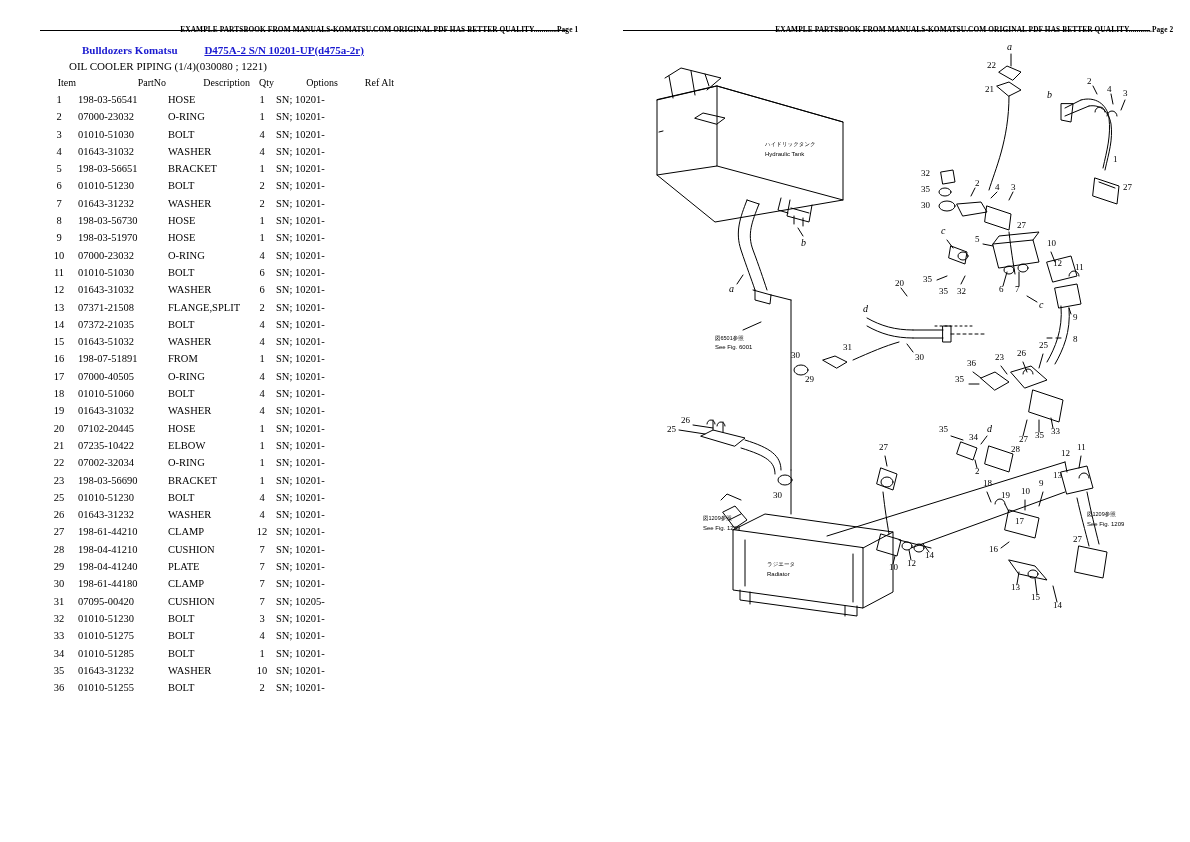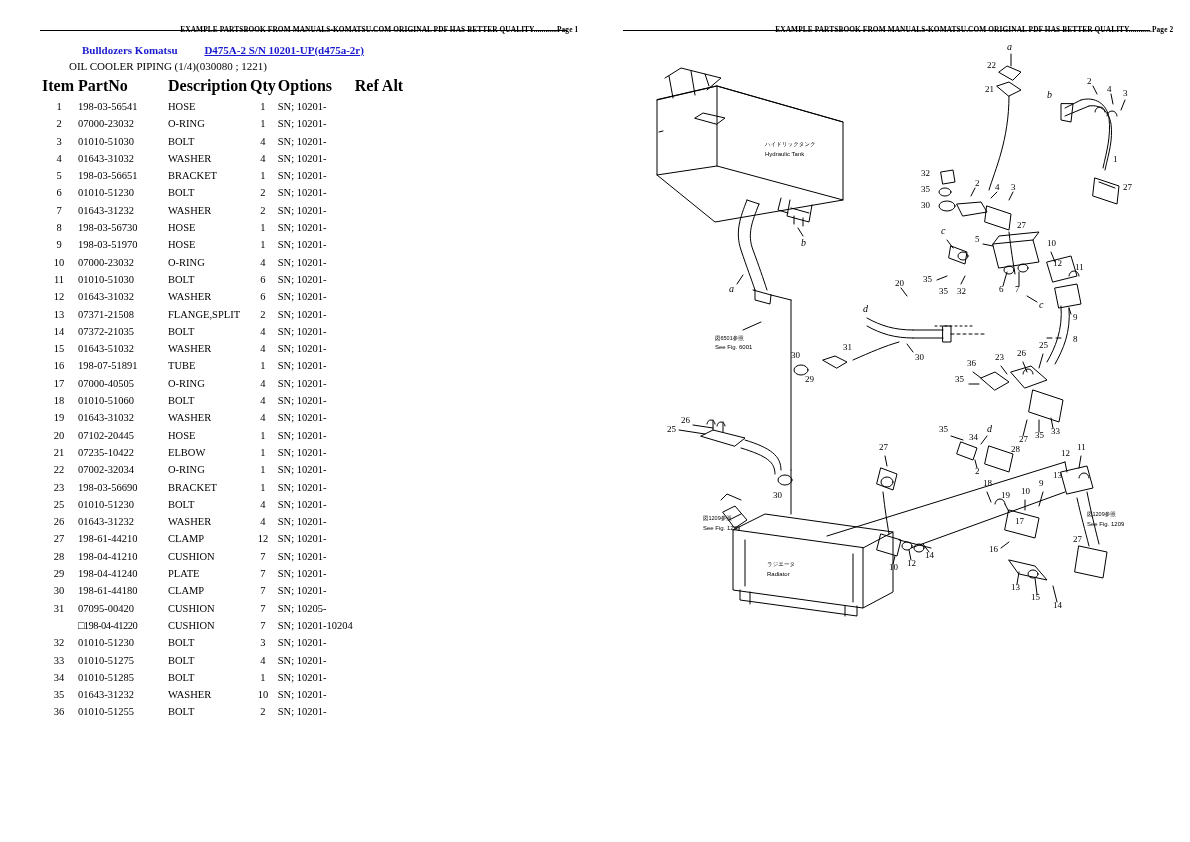--- a/index.html
+++ b/index.html
@@ -84,24 +84,24 @@
   }
 
   table.parts {
     position: absolute;
     left: 42px;
     top: 76px;
     border-collapse: collapse;
     font-size: 10.5px;
   }
   table.parts th {
-    font-weight: bold;
-    text-align: left;
+    font-weight: normal;
+    text-align: right;
     padding: 1px 0 3px 0;
-    font-size: 16px;
+    font-size: 10px;
     white-space: nowrap;
   }
   table.parts td {
     padding: 1px 0;
     white-space: nowrap;
     line-height: 15.3px;
     height: 15.3px;
   }
   .c-item { width: 34px; text-align: center; }
   .c-part { width: 88px; padding-left: 2px !important; }
@@ -272,21 +272,21 @@
             <td class="c-item">15</td>
             <td class="c-part">01643-51032</td>
             <td class="c-desc">WASHER</td>
             <td class="c-qty">4</td>
             <td class="c-opt">SN; 10201-</td>
             <td class="c-ref"></td>
           </tr>
         <tr>
             <td class="c-item">16</td>
             <td class="c-part">198-07-51891</td>
-            <td class="c-desc">TUBE</td>
+            <td class="c-desc">FROM</td>
             <td class="c-qty">1</td>
             <td class="c-opt">SN; 10201-</td>
             <td class="c-ref"></td>
           </tr>
         <tr>
             <td class="c-item">17</td>
             <td class="c-part">07000-40505</td>
             <td class="c-desc">O-RING</td>
             <td class="c-qty">4</td>
             <td class="c-opt">SN; 10201-</td>
@@ -387,28 +387,20 @@
             <td class="c-qty">7</td>
             <td class="c-opt">SN; 10201-</td>
             <td class="c-ref"></td>
           </tr>
         <tr>
             <td class="c-item">31</td>
             <td class="c-part">07095-00420</td>
             <td class="c-desc">CUSHION</td>
             <td class="c-qty">7</td>
             <td class="c-opt">SN; 10205-</td>
-            <td class="c-ref"></td>
-          </tr>
-        <tr>
-            <td class="c-item"></td>
-            <td class="c-part alt-mark">□198-04-41220</td>
-            <td class="c-desc">CUSHION</td>
-            <td class="c-qty">7</td>
-            <td class="c-opt">SN; 10201-10204</td>
             <td class="c-ref"></td>
           </tr>
         <tr>
             <td class="c-item">32</td>
             <td class="c-part">01010-51230</td>
             <td class="c-desc">BOLT</td>
             <td class="c-qty">3</td>
             <td class="c-opt">SN; 10201-</td>
             <td class="c-ref"></td>
           </tr>

